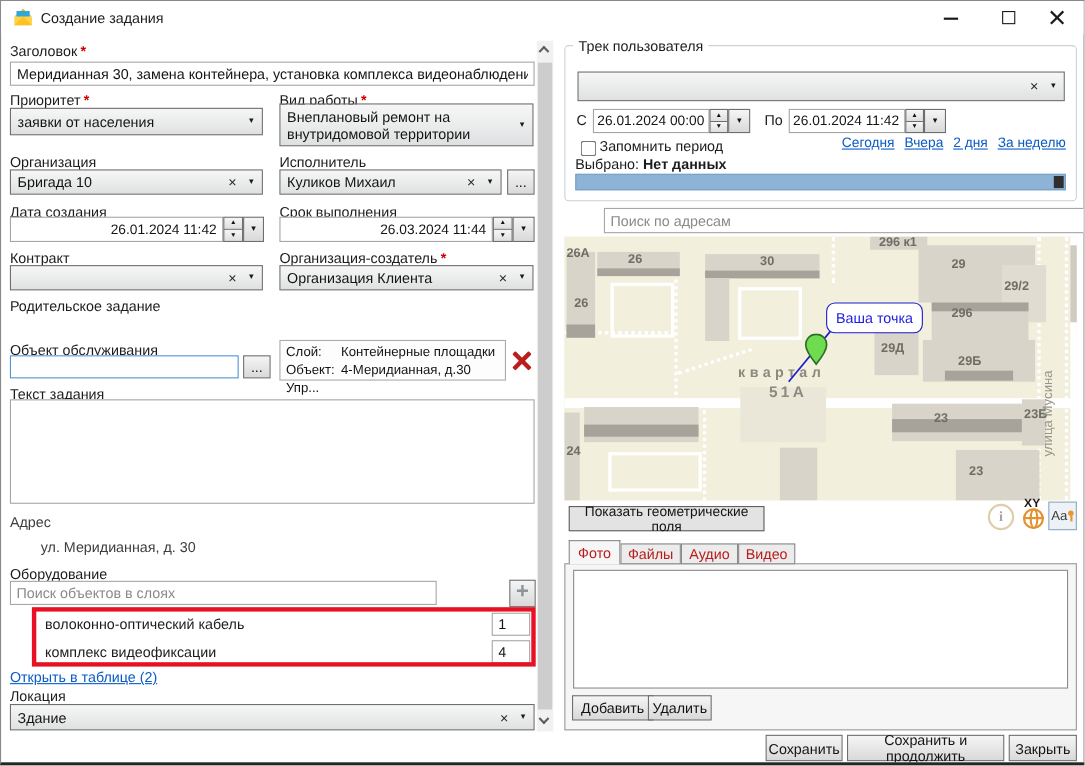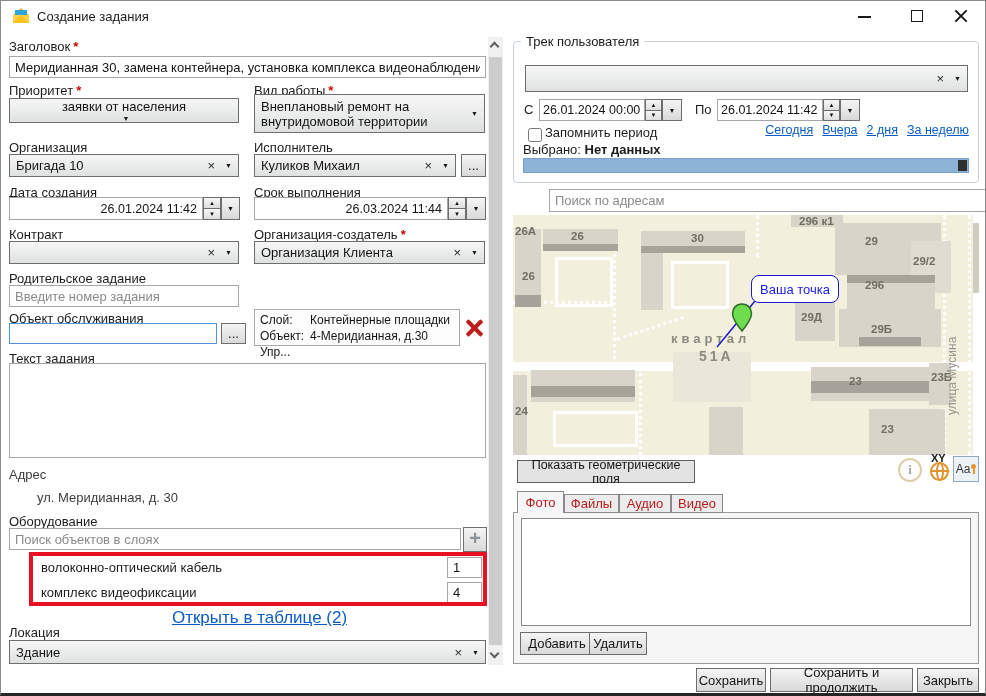--- a/index.html
+++ b/index.html
@@ -56,21 +56,21 @@
       <div class="xbar" style="transform:translate(-50%,-50%) rotate(45deg);"></div>
       <div class="xbar" style="transform:translate(-50%,-50%) rotate(-45deg);"></div>
     </div>
   </div>
 
   <span class="lbl" style="left:8px;top:38px;"><span>Заголовок</span><span class="req">*</span></span>
   <input class="inp" style="left: 8px; top: 55px; width: 477px; height: 22px;" value="Меридианная 30, замена контейнера, установка комплекса видеонаблюдения">
 
   <span class="lbl" style="left:8px;top:82px;"><span>Приоритет</span><span class="req">*</span></span>
   <span class="lbl" style="left:253px;top:82px;"><span>Вид работы</span><span class="req">*</span></span>
-  <div class="cbo" style="left:8px;top:97px;width:230px;height:25px;flex-direction:column;">
+  <div class="cbo" style="left:8px;top:97px;width:230px;height:25px;">
     <span class="txt">заявки от населения</span>
     <span class="arr">▼</span>
   </div>
   <div class="cbo" style="left:253px;top:93px;width:231px;height:39px;">
     <span class="txt" style="white-space:normal;line-height:15px;">Внеплановый ремонт на внутридомовой территории</span>
     <span class="arr">▼</span>
   </div>
 
   <span class="lbl" style="left:8px;top:139px;">Организация</span>
   <span class="lbl" style="left:253px;top:139px;">Исполнитель</span>
@@ -108,51 +108,50 @@
     <span class="clr">×</span>
     <span class="arr">▼</span>
   </div>
   <div class="cbo" style="left:253px;top:240px;width:231px;height:23px;">
     <span class="txt">Организация Клиента</span>
     <span class="clr">×</span>
     <span class="arr">▼</span>
   </div>
 
   <span class="lbl" style="left:8px;top:270px;">Родительское задание</span>
-  <input class="inp" style="left: 8px; top: 284px; width: 230px; height: 22px;" placeholder="Введите номер задания">
 
   <span class="lbl" style="left:8px;top:310px;">Объект обслуживания</span>
   <input class="inp" style="left: 8px; top: 322px; width: 208px; height: 21px; border: 1px solid rgb(79, 148, 214);">
   <button class="btn3d" style="left:220px;top:322px;width:25px;height:21px;">...</button>
   <div class="abs" style="left:253px;top:308px;width:206px;height:37px;border:1px solid #ababab;background:#fdfdfd;font-size:12px;padding:2px 5px;line-height:16px;">
     <div><span style="display:inline-block;width:50px;">Слой:</span><span>Контейнерные площадки</span></div>
     <div><span style="display:inline-block;width:50px;">Объект:</span><span>4-Меридианная, д.30 Упр...</span></div>
   </div>
   <div class="abs" style="left:462px;top:315px;width:23px;height:23px;">
     <div class="abs" style="left:1px;top:10px;width:21px;height:4px;background:#bc1d1d;transform:rotate(45deg);border-radius:1px;"></div>
     <div class="abs" style="left:1px;top:10px;width:21px;height:4px;background:#bc1d1d;transform:rotate(-45deg);border-radius:1px;"></div>
   </div>
 
   <span class="lbl" style="left:8px;top:350px;">Текст задания</span>
   <textarea class="inp" style="left: 8px; top: 362px; width: 477px; height: 95px; resize: none;"></textarea>
 
   <span class="lbl" style="left:8px;top:466px;color:#3d3d3d;">Адрес</span>
   <span class="lbl" style="left:36px;top:489px;color:#3d3d3d;">ул. Меридианная, д. 30</span>
 
   <span class="lbl" style="left:8px;top:513px;">Оборудование</span>
-  <input class="inp" style="left: 8px; top: 527px; width: 452px; height: 22px;" placeholder="Поиск объектов в слоях">
+  <input class="inp" style="left: 8px; top: 527px; width: 388px; height: 22px;" placeholder="Поиск объектов в слоях">
   <button class="btn3d" style="left:462px;top:526px;width:24px;height:25px;font-size:20px;color:#8b939b;font-weight:bold;padding-bottom:3px;">+</button>
 
   <div class="abs" style="left:28px;top:551px;width:458px;height:54px;border:4px solid #e81123;z-index:5;pointer-events:none;"></div>
   <span class="lbl" style="left:40px;top:559px;">волоконно-оптический кабель</span>
   <input class="inp" style="left: 446px; top: 556px; width: 35px; height: 21px;" value="1">
   <span class="lbl" style="left:40px;top:584px;">комплекс видеофиксации</span>
   <input class="inp" style="left: 446px; top: 581px; width: 35px; height: 21px;" value="4">
 
-  <span class="link" style="left:20px;top:607px;width:477px;text-align:center;font-size:17px;">Открыть в таблице (2)</span>
+  <span class="link" style="left:8px;top:607px;width:477px;text-align:left;font-size:13px;">Открыть в таблице (2)</span>
 
   <span class="lbl" style="left:8px;top:624px;">Локация</span>
   <div class="cbo" style="left:8px;top:639px;width:477px;height:24px;">
     <span class="txt">Здание</span>
     <span class="clr">×</span>
     <span class="arr">▼</span>
   </div>
 
   <div class="abs" style="left:487px;top:36px;width:15px;height:628px;background:#f1f1f1;">
     <div class="chev" style="position:absolute;left:3px;top:6px;transform:rotate(45deg);"></div>

